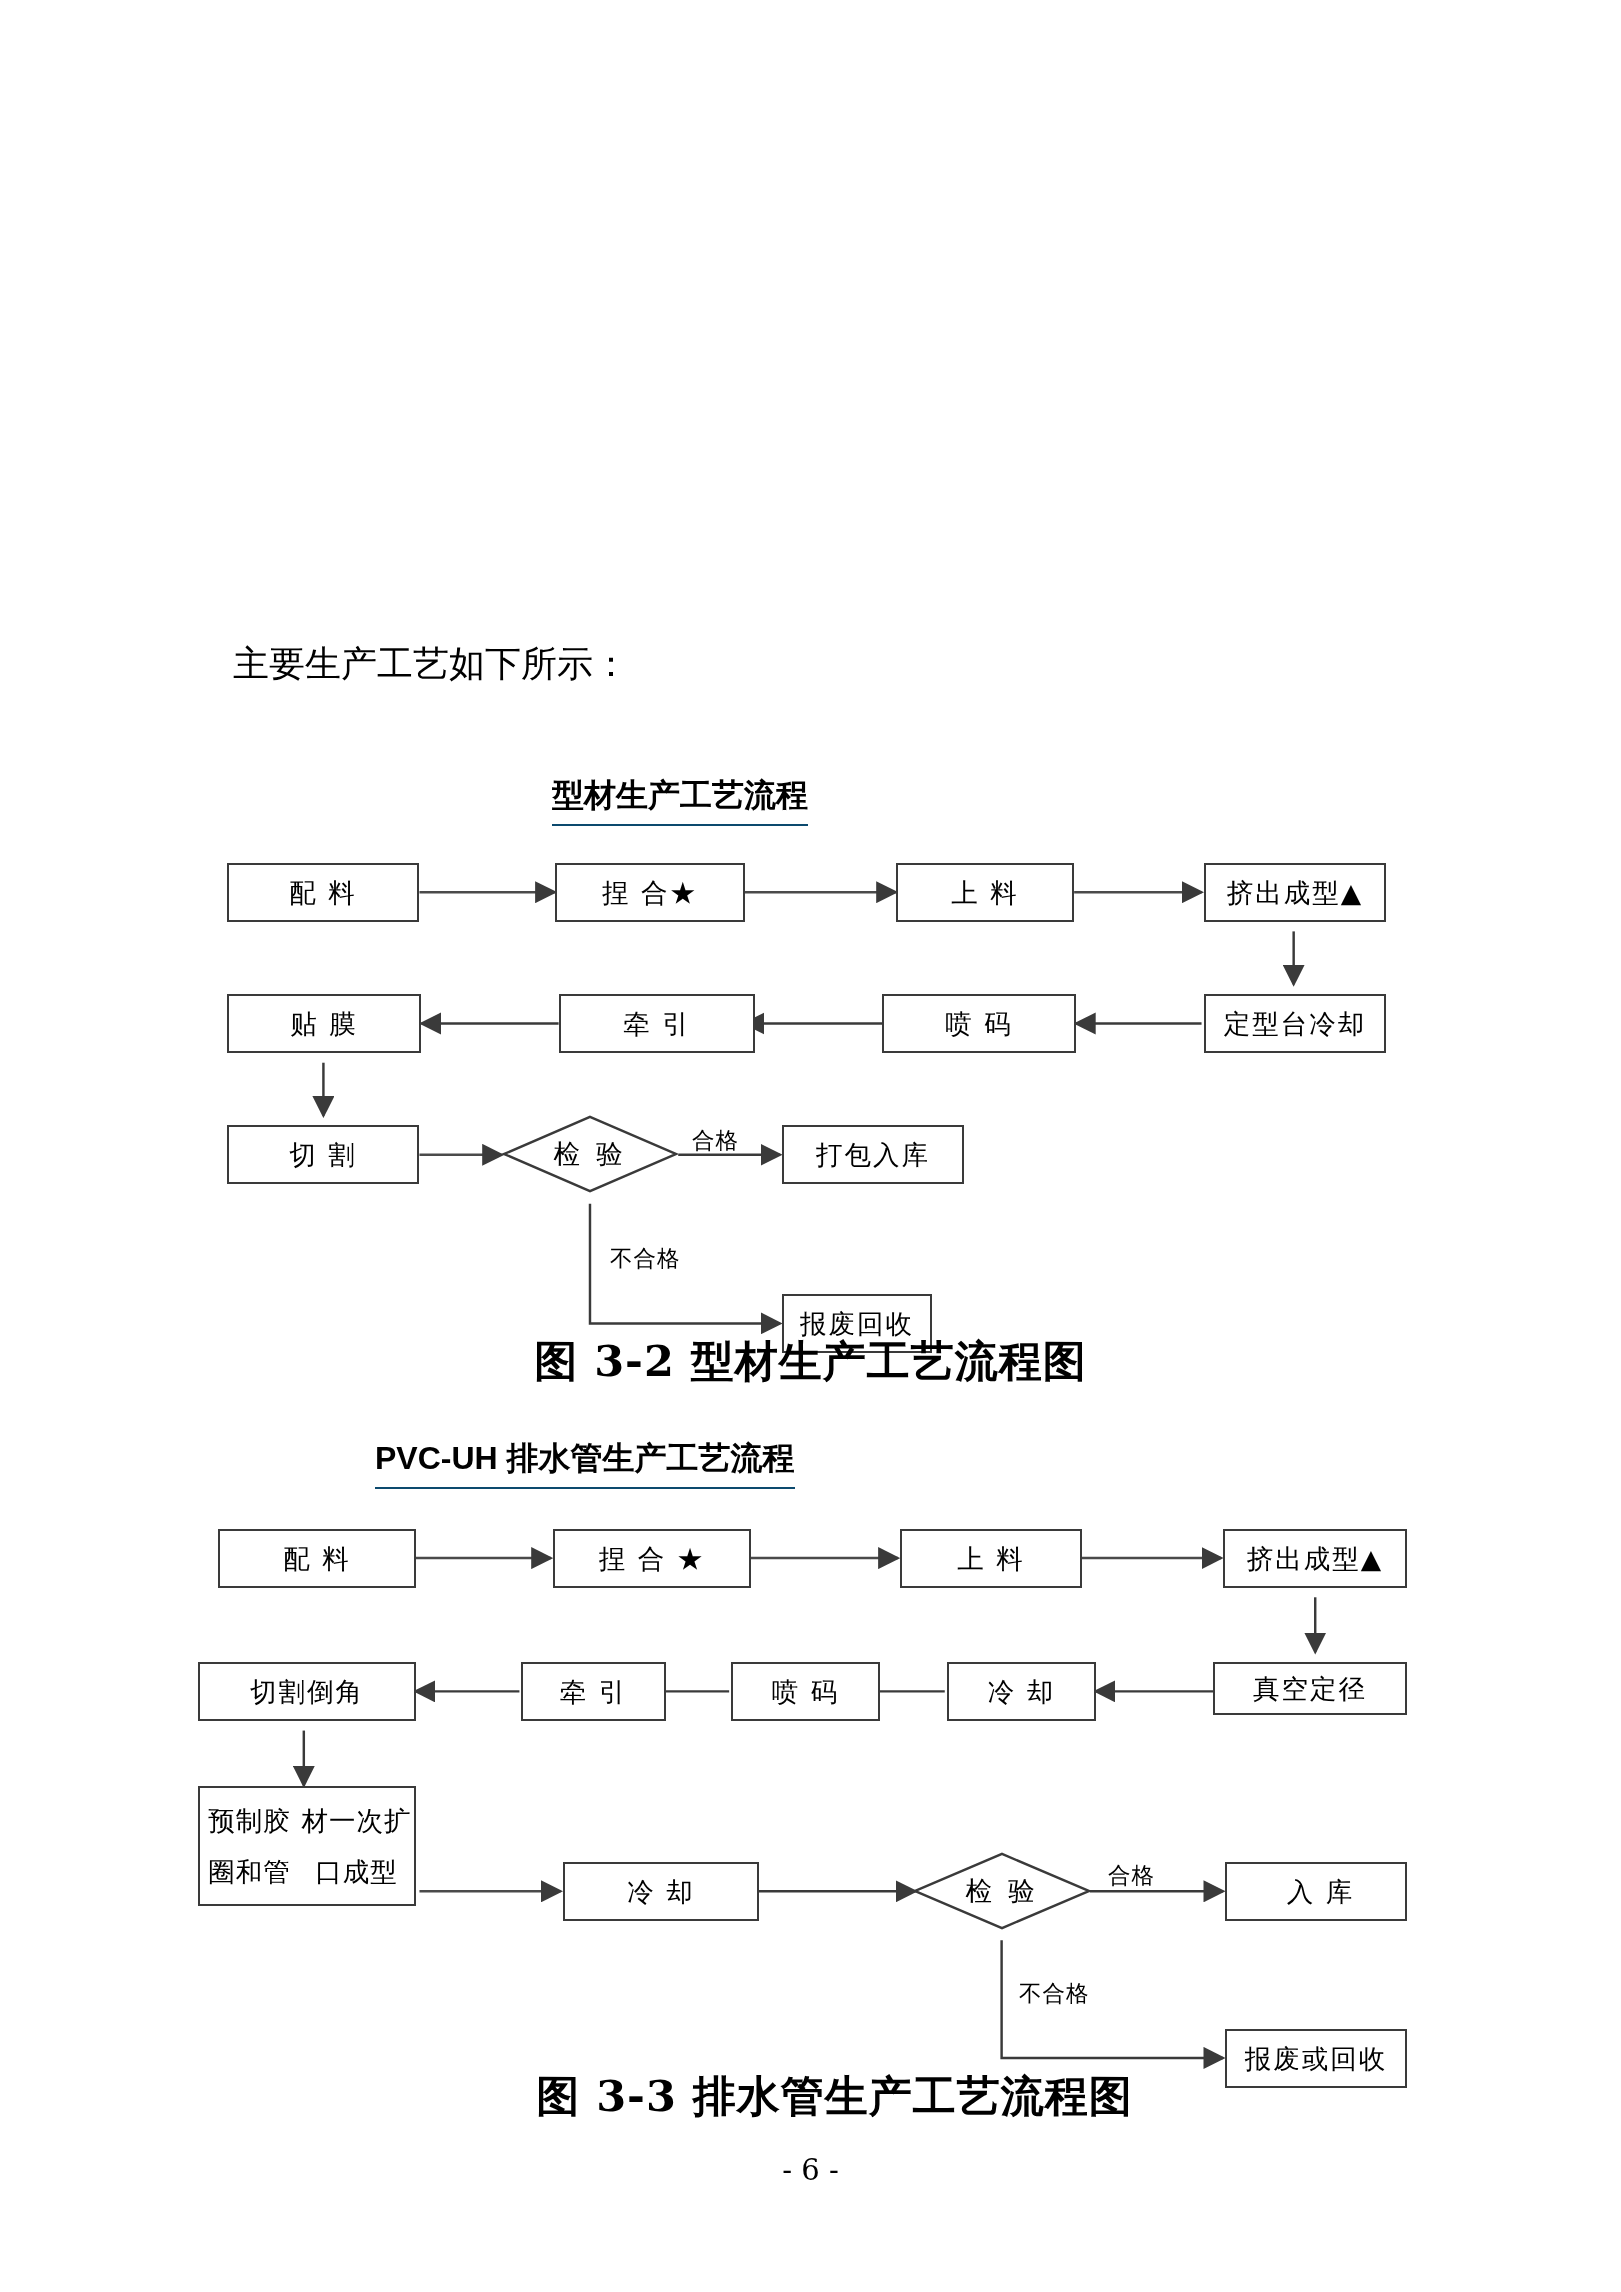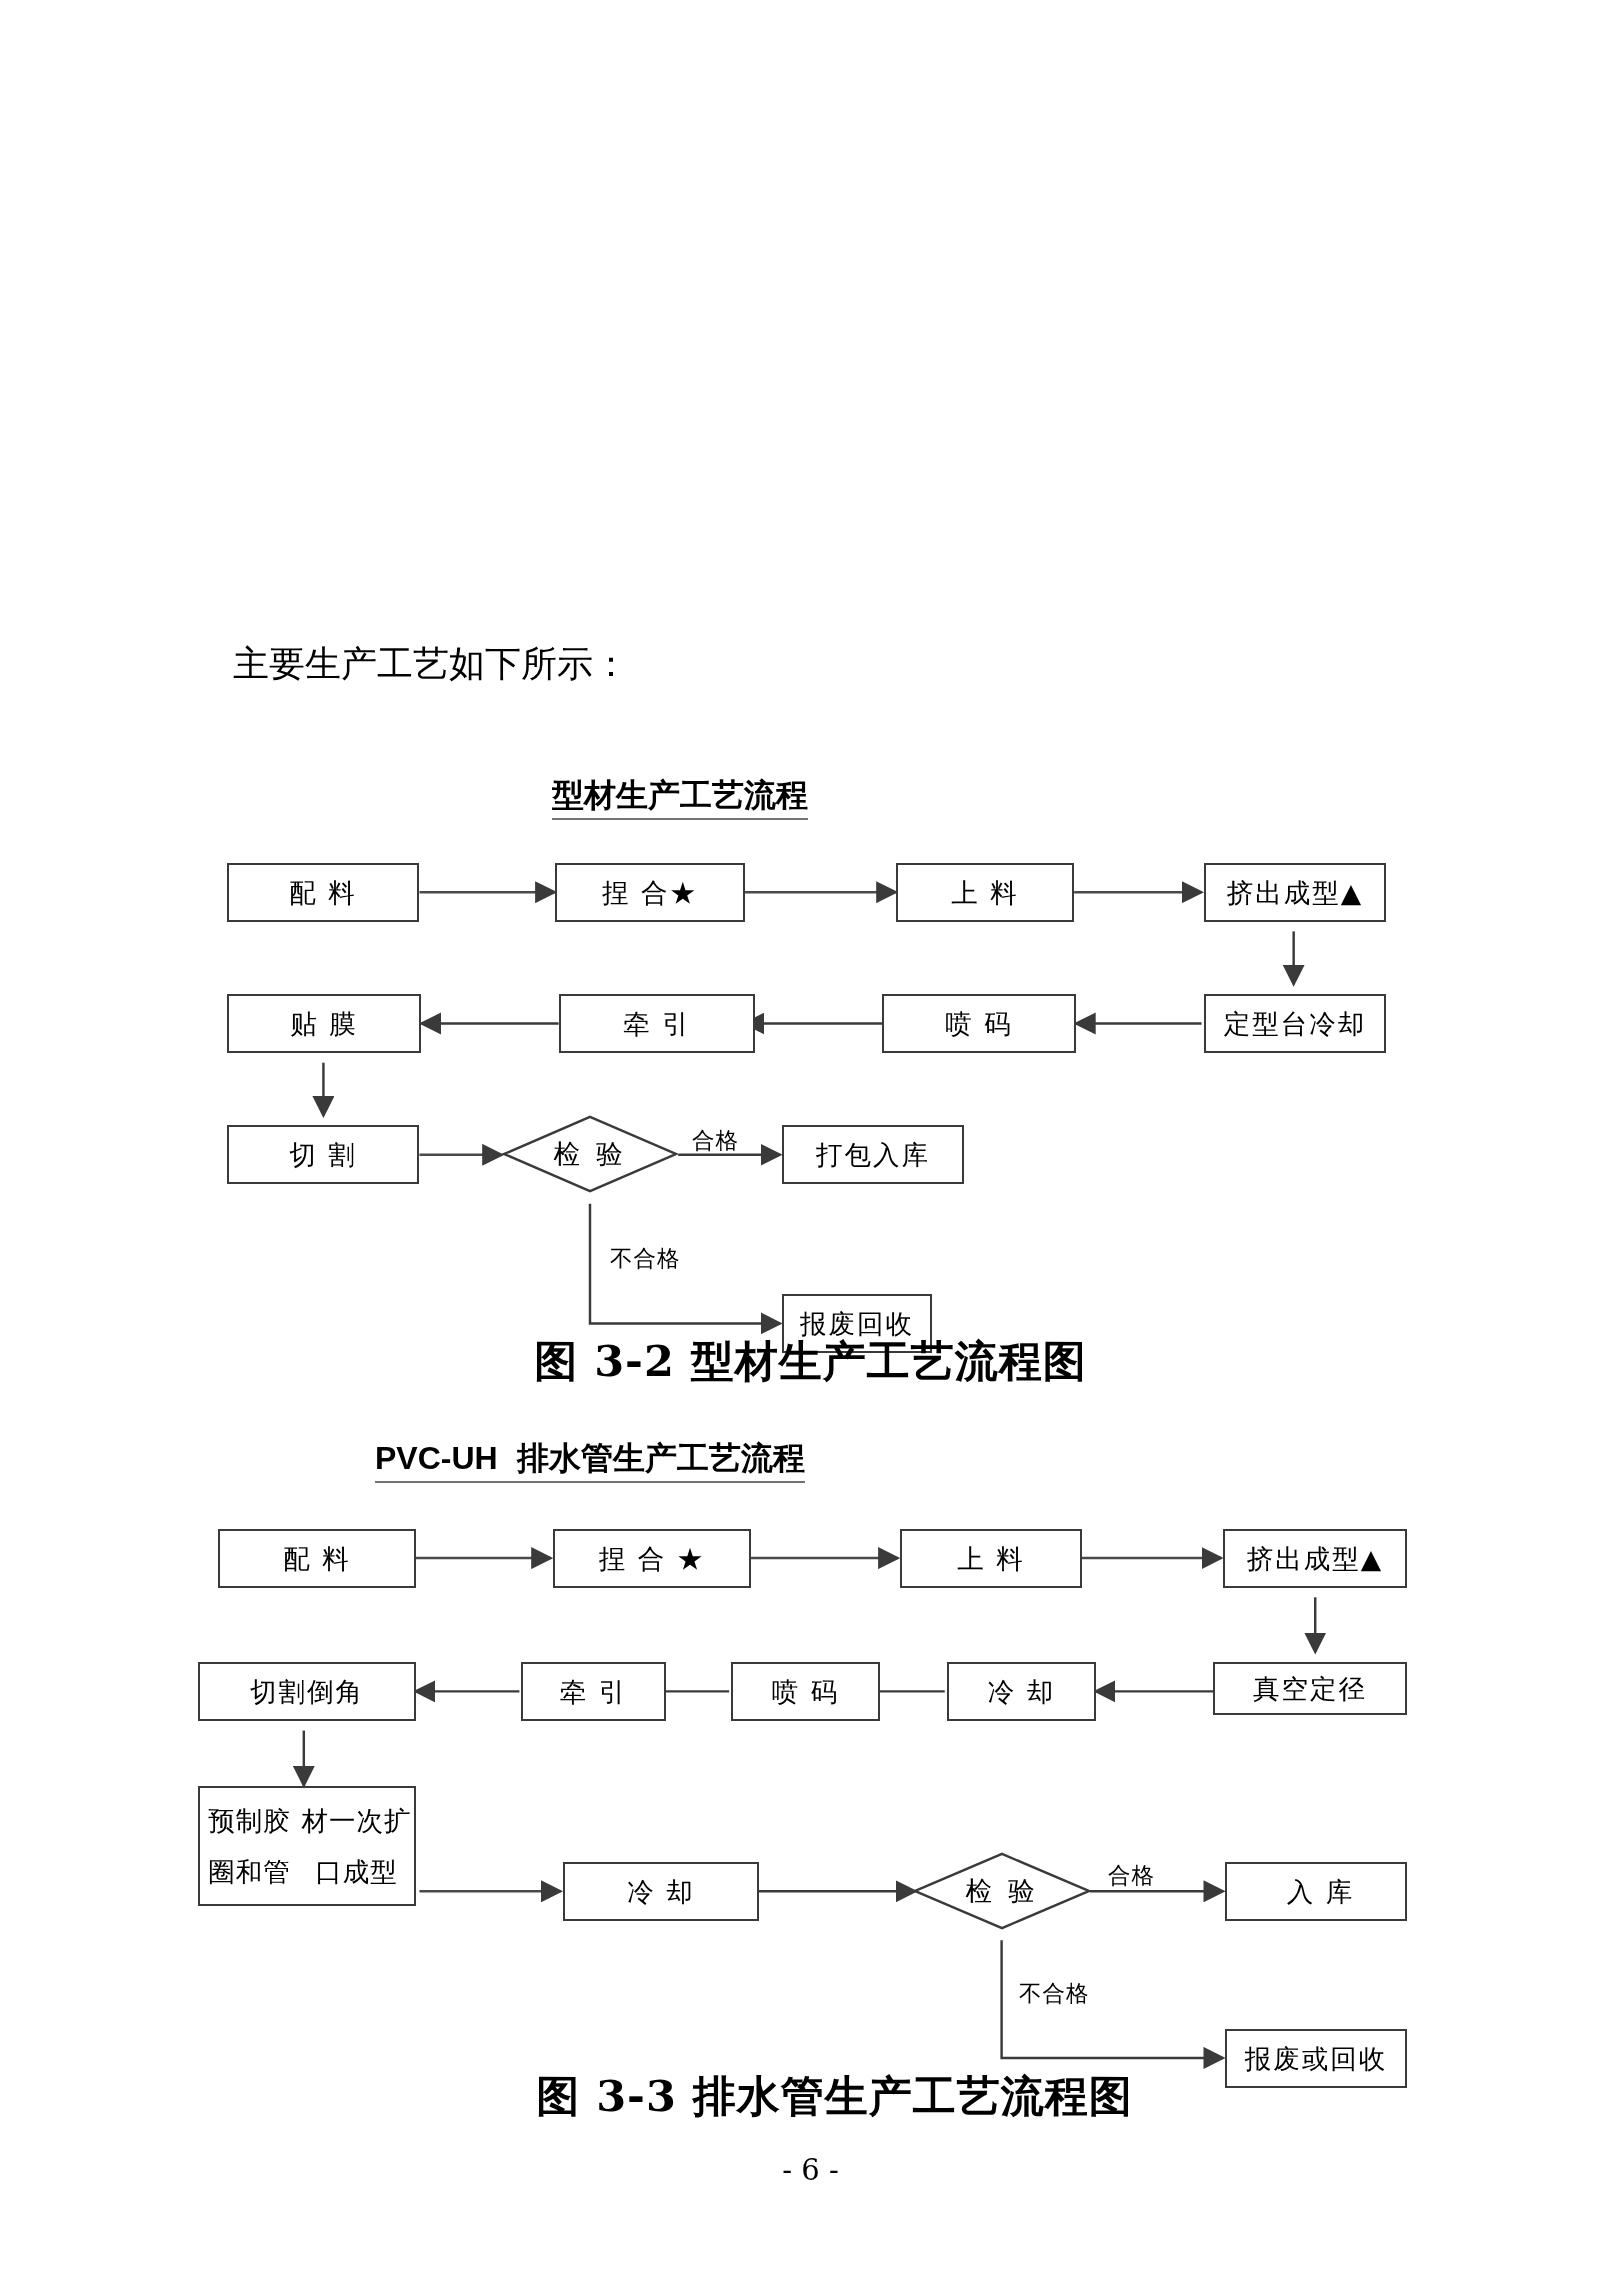--- a/index.html
+++ b/index.html
@@ -34,22 +34,22 @@
   }
 
   
   .flow{position:absolute; left:0; top:0; width:1621px;}
   .chart-title{
     position:absolute;
     text-align:center;
     font-size:32px;
     font-weight:bold;
     font-family:"DejaVu Serif","Liberation Serif",serif;
-    border-bottom:2px solid #737373;
-    padding-bottom:0;
+    border-bottom:2px solid #0c4a6e;
+    padding-bottom:6px;
     white-space:nowrap;
   }
   .chart-title.sans{font-family:"Liberation Sans","DejaVu Sans",sans-serif;}
 
   .node{
     position:absolute;
     border:2px solid #3a3a3a;
     background:#fff;
     display:flex;
     align-items:center;
@@ -169,21 +169,21 @@
     <div class="edge-label" style="left:610px; top:1243px;">不合格</div>
 
     <div class="node" style="left:782px; top:1125px; width:182px; height:59px;">打包入库</div>
     <div class="node" style="left:782px; top:1294px; width:150px; height:59px;">报废回收</div>
 
     <div class="caption" style="top:1333px;">图 3-2  型材生产工艺流程图</div>
   </div>
 
   <div class="flow">
 
-    <div class="chart-title sans" style="left: 375px; top: 1437px;"><span>PVC-UH</span><span style="font-family:Liberation Mono, monospace;"> 排水管生产工艺流程</span></div>
+    <div class="chart-title sans" style="left: 375px; top: 1437px;"><span>PVC-UH</span><span style="font-family:Liberation Sans, sans-serif;"> 排水管生产工艺流程</span></div>
 
     <svg class="wires" width="1621" height="647" style="top:1509px;" viewBox="0 0 1654 660">
       <defs>
         <marker id="ah2" markerWidth="9" markerHeight="9" refX="8" refY="4.5" orient="auto">
           <path d="M0,0 L9,4.5 L0,9 z" fill="#3a3a3a"></path>
         </marker>
       </defs>
 
       <line x1="424" y1="50" x2="562" y2="50" stroke="#4a4a4a" stroke-width="2.5" marker-end="url(#ah2)"></line>
       <line x1="766" y1="50" x2="916" y2="50" stroke="#4a4a4a" stroke-width="2.5" marker-end="url(#ah2)"></line>

